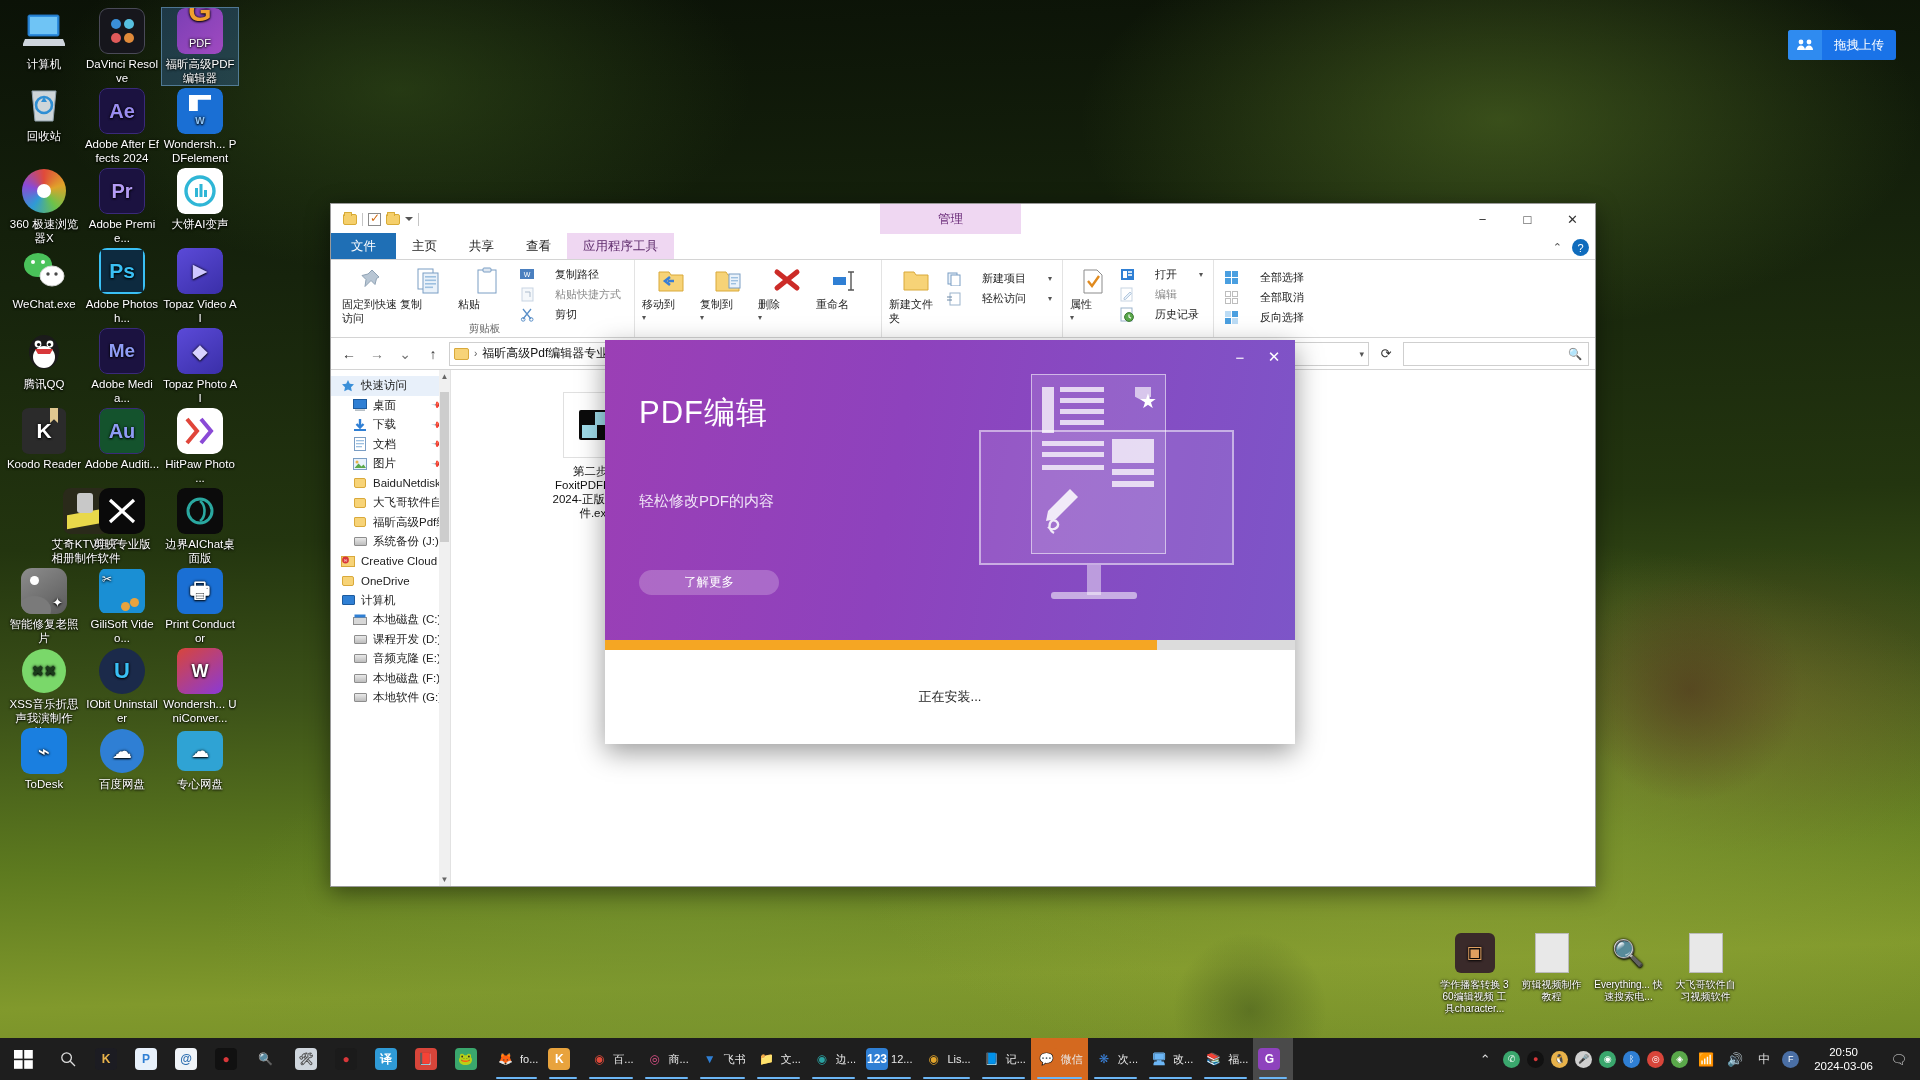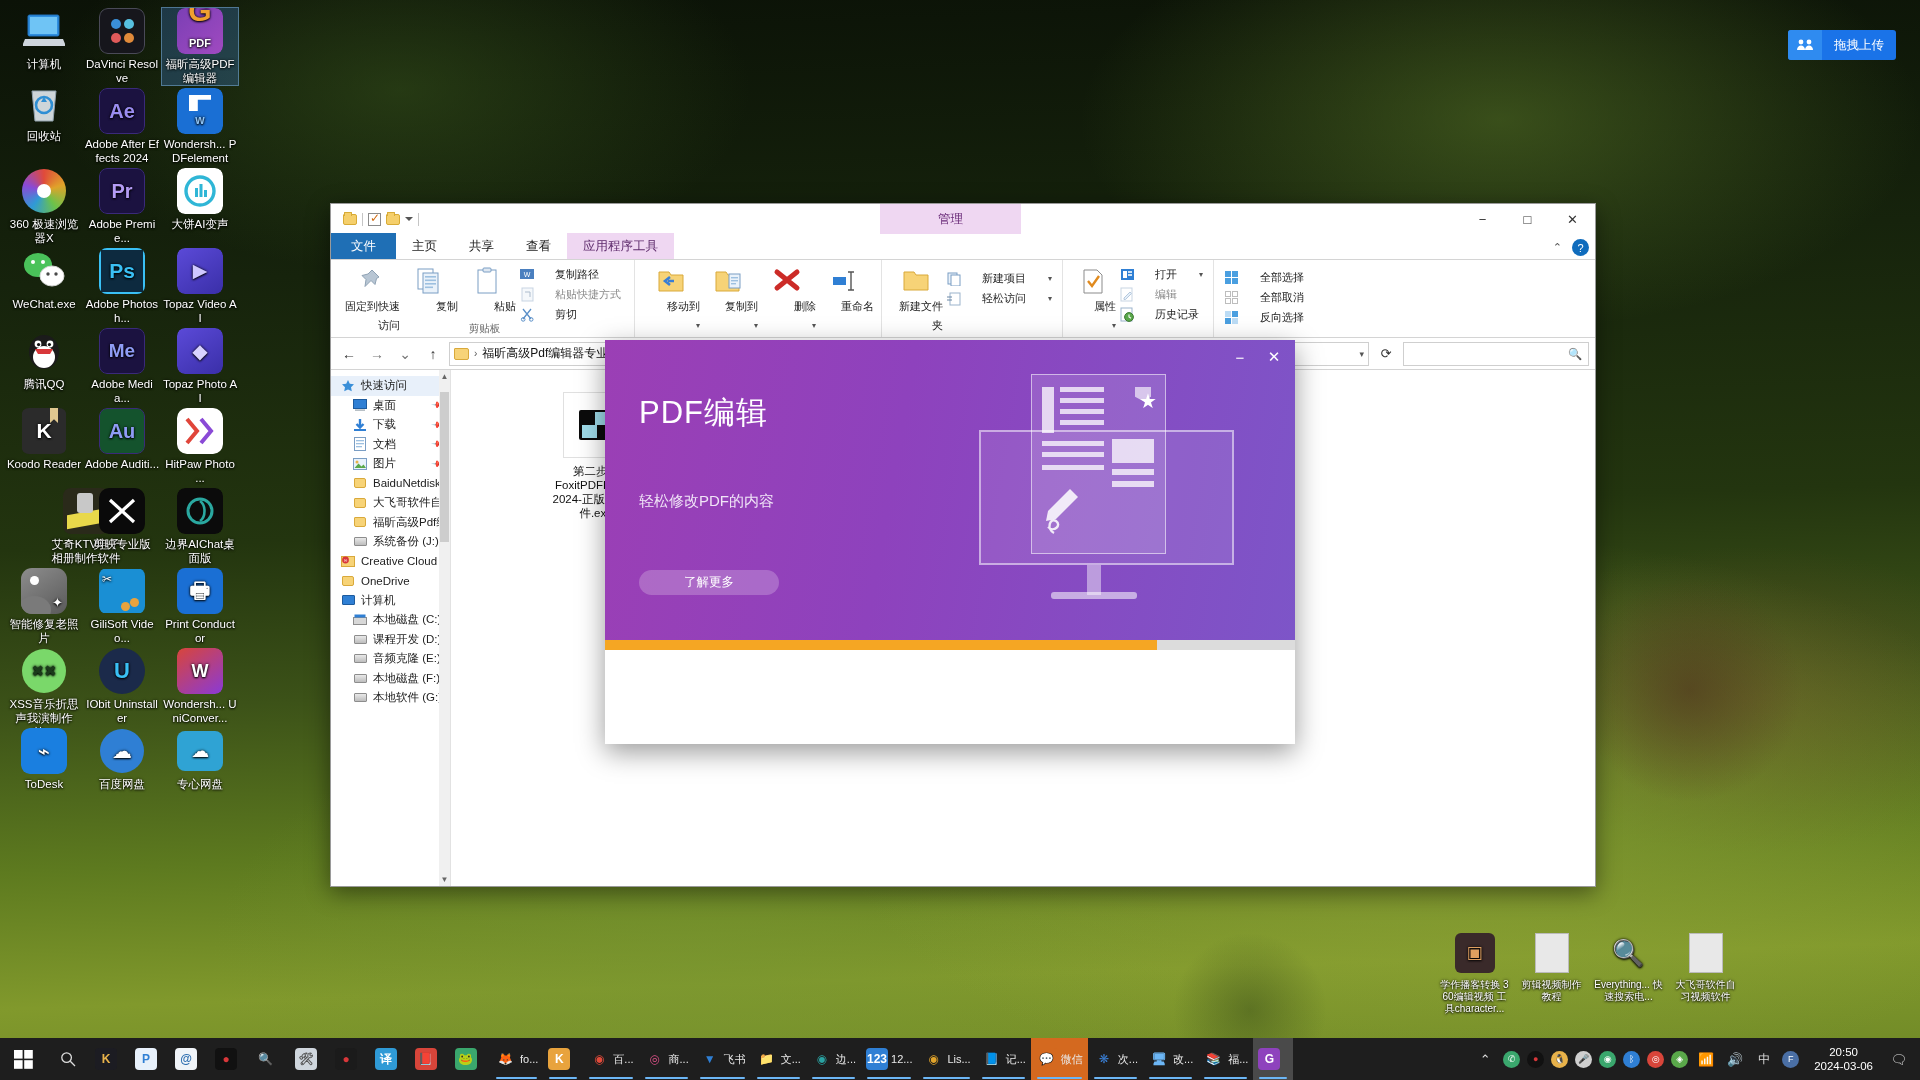--- a/index.html
+++ b/index.html
@@ -74,21 +74,21 @@
   .tab{height:26px;padding:0 16px;display:flex;align-items:center;font-size:12.5px;color:#222;}
   .tab.file{background:#1f6fb5;color:#fff;font-weight:normal;padding:0 20px;}
   .tab.apptools{background:#efd7f2;color:#5d2a6b;}
   .ribbon-right{position:absolute;right:6px;bottom:3px;display:flex;gap:10px;align-items:center;}
   .q-help{width:17px;height:17px;border-radius:50%;background:#0f6cbd;color:#fff;font-size:11px;display:flex;align-items:center;justify-content:center;}
   .chev-up{color:#555;font-size:11px;}
 
   .ribbon{height:78px;background:#fff;border-bottom:1px solid #d4d4d4;display:flex;align-items:stretch;padding-left:4px;position:relative;}
   .rgroup{display:flex;align-items:flex-start;padding:3px 7px 0;border-right:1px solid #e3e3e3;position:relative;}
   .rgroup .gname{position:absolute;bottom:1px;left:0;right:0;text-align:center;font-size:10.5px;color:#666;}
-  .bigbtn{width:58px;text-align:right;font-size:11px;color:#222;line-height:19px;padding-top:2px;}
+  .bigbtn{width:58px;text-align:left;font-size:11px;color:#222;line-height:14px;padding-top:2px;}
   .bigbtn .ic{height:32px;display:flex;align-items:center;justify-content:center;}
   .smallcol{display:flex;flex-direction:column;justify-content:flex-start;gap:1px;padding-top:2px;}
   .smallbtn{display:flex;align-items:center;gap:20px;font-size:11px;color:#222;height:19px;padding:0 3px;white-space:nowrap;}
   .smallbtn .si{width:16px;height:16px;display:flex;align-items:center;justify-content:center;}
   .dd{font-size:8px;color:#555;margin-left:2px;}
   .bigbtn .dd{display:block;margin:0 auto;}
 
   .addr-row{height:32px;display:flex;align-items:center;gap:4px;padding:0 6px;border-bottom:1px solid #d4d4d4;background:#fff;}
   .navbtn{width:24px;height:24px;display:flex;align-items:center;justify-content:center;color:#777;font-size:14px;}
   .navbtn.on{color:#333;}
@@ -206,21 +206,21 @@
           <span style="position:absolute;left:11px;top:24px;width:10px;height:10px;border-radius:50%;background:#e05a5a"></span>
           <span style="position:absolute;left:24px;top:24px;width:10px;height:10px;border-radius:50%;background:#e08a3a"></span>
         </div>
       </div>
       <span class="lbl">DaVinci Resolve</span>
     </div>
     <div class="dicon sel" style="left: 162px; top: 8px;">
       <div class="glyph">
         <div style="width:46px;height:46px;border-radius:8px;background:linear-gradient(135deg,#7b3fb5,#a04ac0);display:flex;align-items:center;justify-content:center;position:relative">
           <span style="position:absolute;color:#f0a030;font-size:30px;font-weight:bold;top:-4px">G</span>
-          <span style="position:absolute;bottom:4px;color:#fff;font-size:11px;font-weight:bold">PDF</span>
+          <span style="position:absolute;bottom:4px;color:#fff;font-size:11px;font-weight:normal">PDF</span>
         </div>
       </div>
       <span class="lbl">福昕高级PDF编辑器</span>
     </div>
     <div class="dicon" style="left: 6px; top: 80px;">
       <div class="glyph">
         <svg width="36" height="40" viewBox="0 0 36 40">
           <path d="M6 8h24l-3 30H9z" fill="#dfe6ec" stroke="#9fb0bf" opacity=".92"></path>
           <circle cx="18" cy="22" r="8" fill="none" stroke="#2f8fd4" stroke-width="2.6"></circle>
           <path d="M18 14l3 5h-6z" fill="#2f8fd4"></path>
@@ -950,20 +950,21 @@
               <path d="M30 2l8 8-22 22-10 2 2-10z" fill="rgba(255,255,255,.85)"></path>
               <path d="M8 40c6 6 14-2 8-6s-10 8-2 12" stroke="rgba(255,255,255,.85)" stroke-width="2.4" fill="none"></path>
             </svg>
         </div>
       </div>
     </div>
   </div>
   <div class="progress-wrap">
     <div class="progress-fill" id="pfill" style="width: 80%; background: rgb(245, 166, 35);"></div>
   </div>
+  <div class="inst-foot">正在安装...</div>
 </div>
 
 <div id="taskbar">
   <div class="tb-start">
     <svg width="19" height="19" viewBox="0 0 19 19">
         <rect x="0" y="0" width="8.6" height="8.6" fill="#fff"></rect>
         <rect x="10.2" y="0" width="8.6" height="8.6" fill="#fff"></rect>
         <rect x="0" y="10.2" width="8.6" height="8.6" fill="#fff"></rect>
         <rect x="10.2" y="10.2" width="8.6" height="8.6" fill="#fff"></rect>
       </svg>

